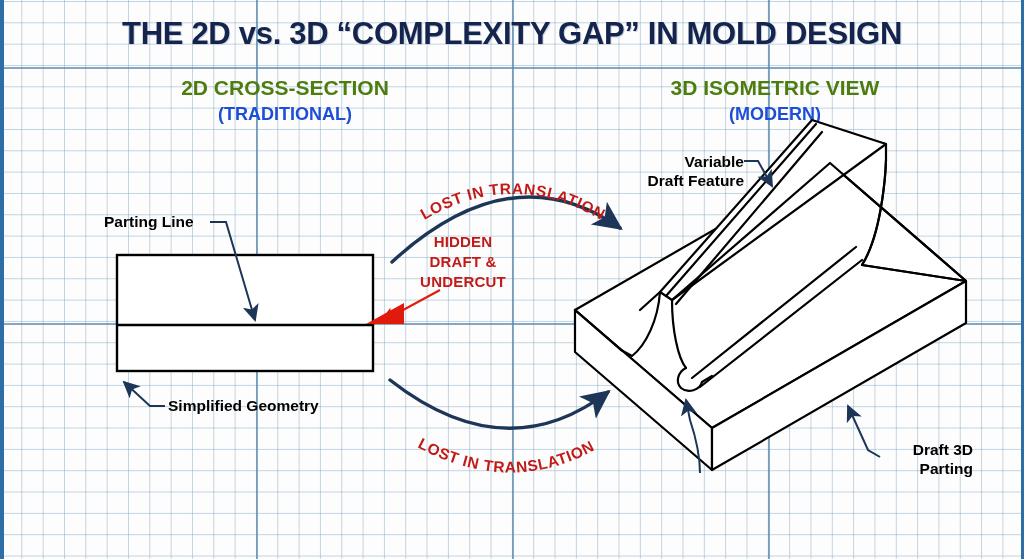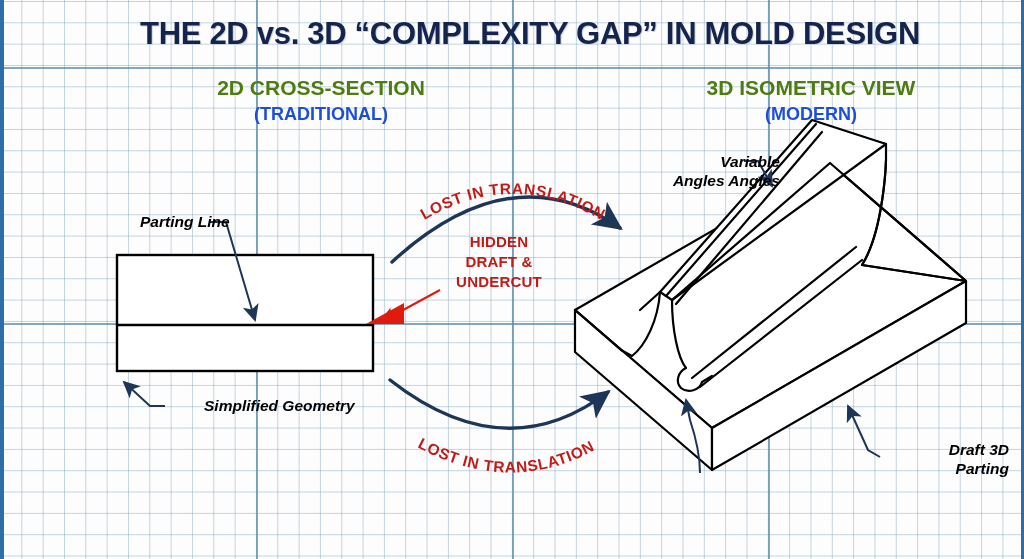--- a/index.html
+++ b/index.html
@@ -32,42 +32,41 @@
   }
   #border{
     position:absolute;inset:0;
     border-left:4px solid #2e6ea6;
     border-right:3px solid #2e6ea6;
     border-top:0;border-bottom:0;
     box-sizing:border-box;
     pointer-events:none;
   }
   svg.layer{position:absolute;left:0;top:0;width:1024px;height:559px;}
-  .txt{position:absolute;white-space:nowrap;padding-left:36px;}
+  .txt{position:absolute;white-space:nowrap;}
 
   .title{
     left:0;right:0;top:16px;
     text-align:center;
     font-size:31px;font-weight:bold;
     color:#15244c;
     letter-spacing:-0.3px;
     text-shadow:1px 1px 0 rgba(200,210,225,0.9);
   }
   .col-head{
     font-size:21px;font-weight:bold;color:#4d7c0f;
     text-align:center;
   }
   .col-sub{
     font-size:18px;font-weight:bold;color:#1d4ed8;
     text-align:center;
   }
   .lbl{
     font-size:15.5px;font-weight:bold;color:#000;
     line-height:19px;
-    font-style:italic;
   }
   .lbl.r{text-align:right;}
   .red-block{
     font-size:15px;font-weight:bold;color:#c21b17;
     text-align:center;line-height:20px;
     letter-spacing:0.2px;
   }
   .curvetext{font-size:15.5px;font-weight:bold;fill:#c21b17;letter-spacing:0.6px;}
 </style>
 </head>
@@ -184,21 +183,21 @@
   <div class="txt red-block" style="left:403px;top:232px;width:120px;">
     <div>HIDDEN</div>
     <div>DRAFT &amp;</div>
     <div>UNDERCUT</div>
   </div>
 
   <div class="txt lbl" style="left:168px;top:396px;">Simplified Geometry</div>
 
   <div class="txt lbl r" style="left:584px;top:152px;width:160px;">
     <div>Variable</div>
-    <div>Angles Angles</div>
+    <div>Draft Feature</div>
   </div>
 
 
   <div class="txt lbl r" style="left:823px;top:440px;width:150px;">
     <div>Draft 3D</div>
     <div>Parting</div>
   </div>
 
 </div>
 

